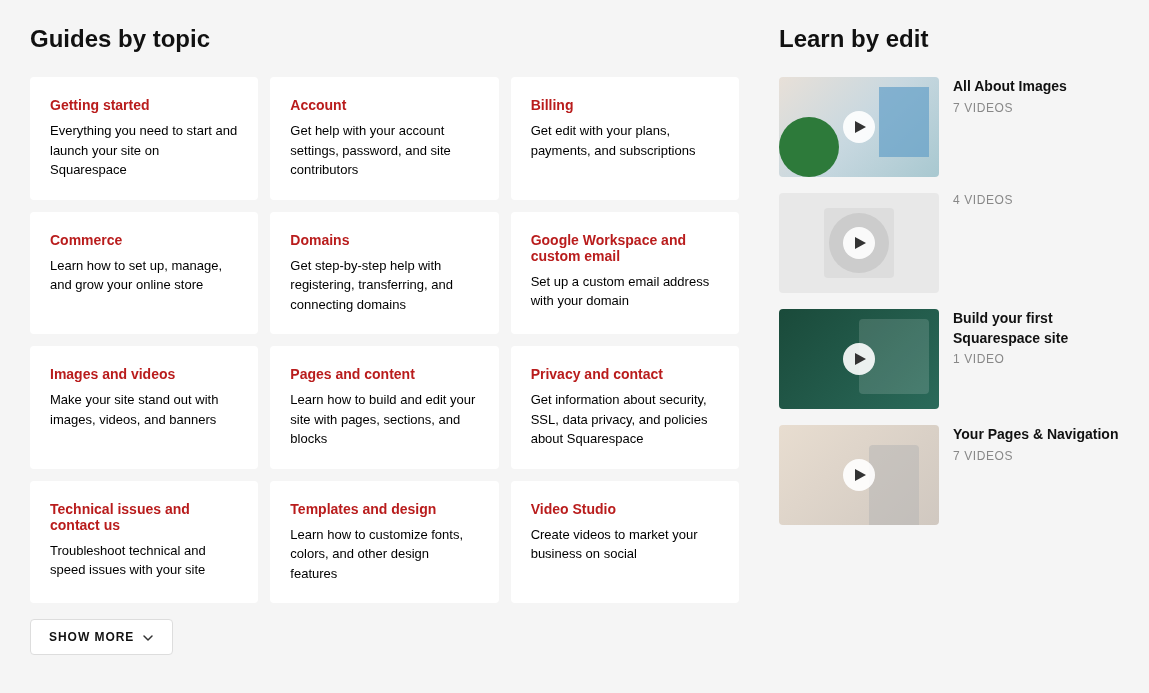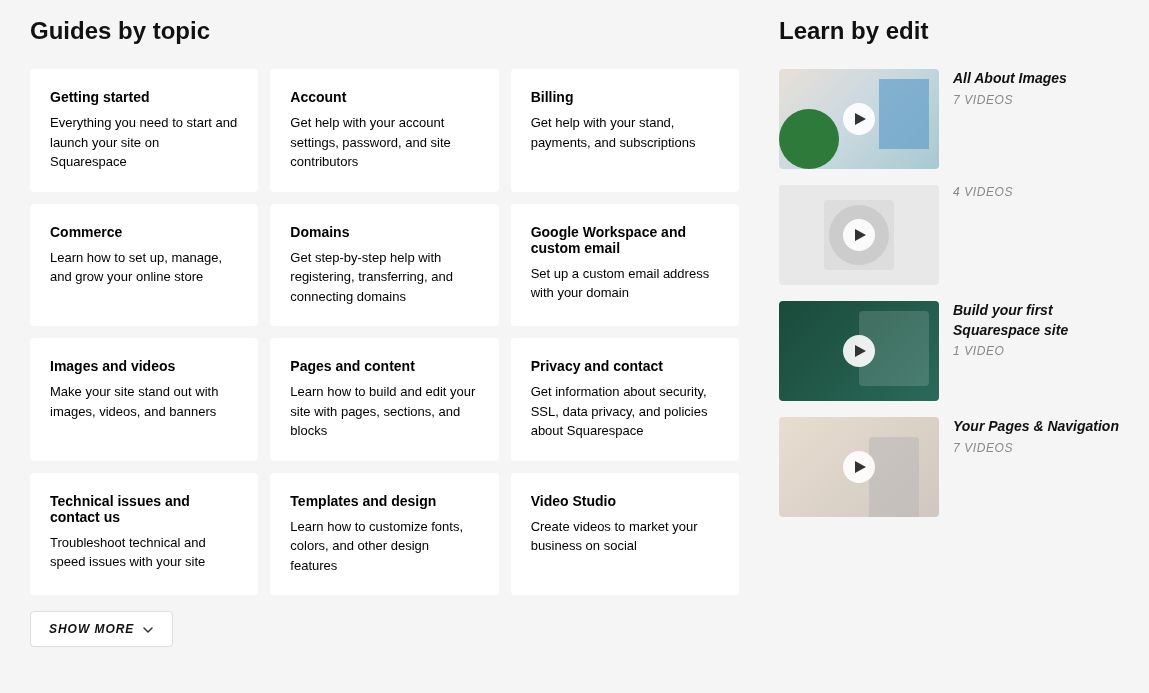--- a/index.html
+++ b/index.html
@@ -7,21 +7,21 @@
       font-family: -apple-system, BlinkMacSystemFont, 'Segoe UI', Helvetica, Arial, sans-serif;
       background: #f5f5f5;
       color: #333;
       font-size: 14px;
     }
     .page-container {
       display: flex;
       gap: 40px;
       padding: 13px 30px;
       max-width: 1149px;
-      margin: 4px auto;
+      margin: 12px auto;
     }
 
     
     .guides-section {
       flex: 1;
       min-width: 0;
     }
     .section-title {
       font-size: 24px;
       font-weight: 700;
@@ -37,21 +37,21 @@
       background: #fff;
       border-radius: 4px;
       padding: 20px;
       cursor: pointer;
       transition: box-shadow 0.15s;
       min-height: 100px;
     }
     .guide-card-title {
       font-size: 14px;
       font-weight: 600;
-      color: #000000;
+      color: #b91c1c;
       margin-bottom: 8px;
     }
     .guide-card-desc {
       font-size: 13px;
       color: #000000;
       line-height: 1.5;
     }
     .show-more-btn {
       display: flex;
       align-items: flex-end;
@@ -61,38 +61,36 @@
       border: 1px solid #ddd;
       border-radius: 4px;
       padding: 10px 18px;
       font-size: 12px;
       font-weight: 700;
       letter-spacing: 0.08em;
       text-transform: uppercase;
       color: #111;
       cursor: pointer;
       transition: background 0.15s;
-      font-style: italic;
     }
     .chevron-down {
       width: 12px;
       height: 12px;
       display: inline-block;
     }
 
     
     .video-section {
       width: 340px;
       flex-shrink: 0;
     }
     .video-list {
       display: flex;
       flex-direction: column;
       gap: 16px;
-      font-style: italic;
     }
     .video-item {
       display: flex;
       gap: 14px;
       align-items: flex-start;
       cursor: pointer;
     }
     .video-thumbnail {
       width: 160px;
       height: 100px;
@@ -227,21 +225,21 @@
         <div class="guide-card">
       <div class="guide-card-title">Getting started</div>
       <div class="guide-card-desc">Everything you need to start and launch your site on Squarespace</div>
     </div>
         <div class="guide-card">
       <div class="guide-card-title">Account</div>
       <div class="guide-card-desc">Get help with your account settings, password, and site contributors</div>
     </div>
         <div class="guide-card">
       <div class="guide-card-title">Billing</div>
-      <div class="guide-card-desc">Get help with your stand, payments, and subscriptions</div>
+      <div class="guide-card-desc">Get edit with your plans, payments, and subscriptions</div>
     </div>
         <div class="guide-card">
       <div class="guide-card-title">Commerce</div>
       <div class="guide-card-desc">Learn how to set up, manage, and grow your online store</div>
     </div>
         <div class="guide-card">
       <div class="guide-card-title">Domains</div>
       <div class="guide-card-desc">Get step-by-step help with registering, transferring, and connecting domains</div>
     </div>
         <div class="guide-card">

